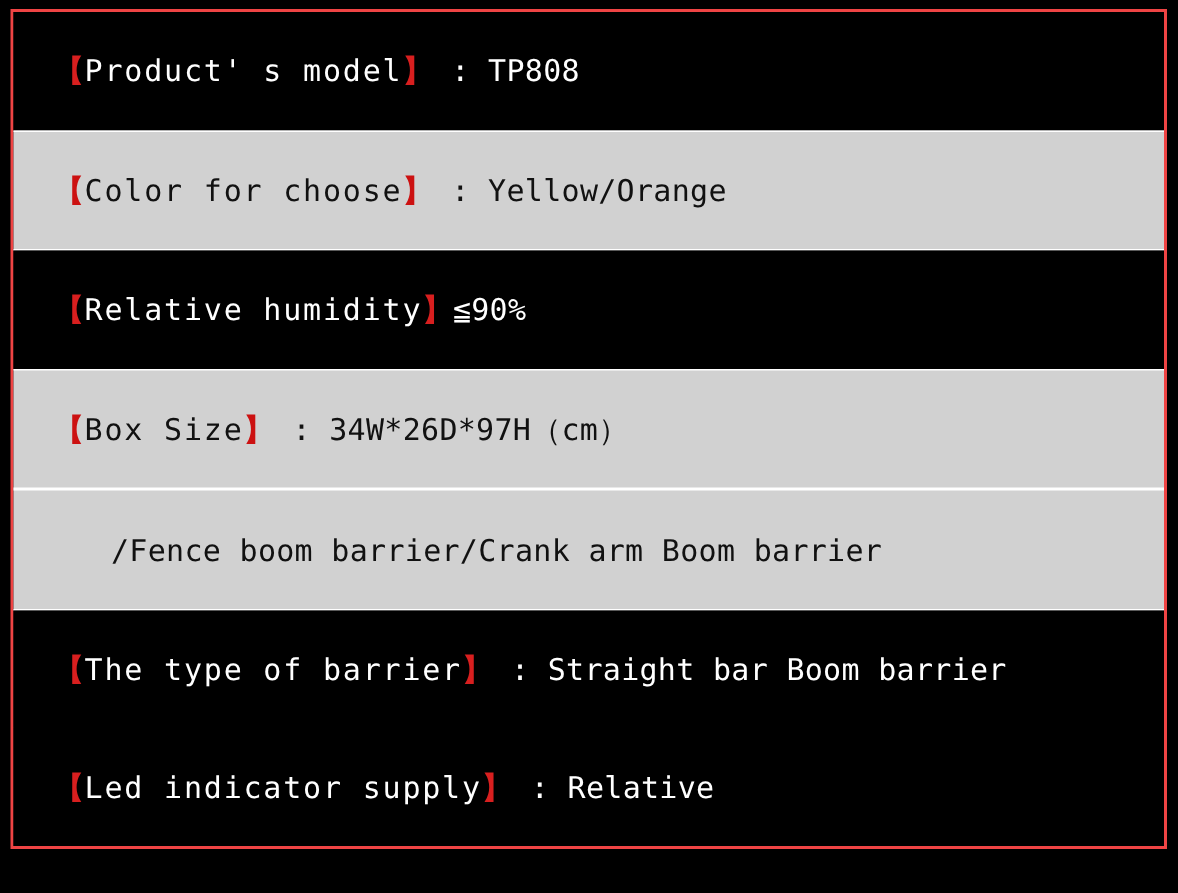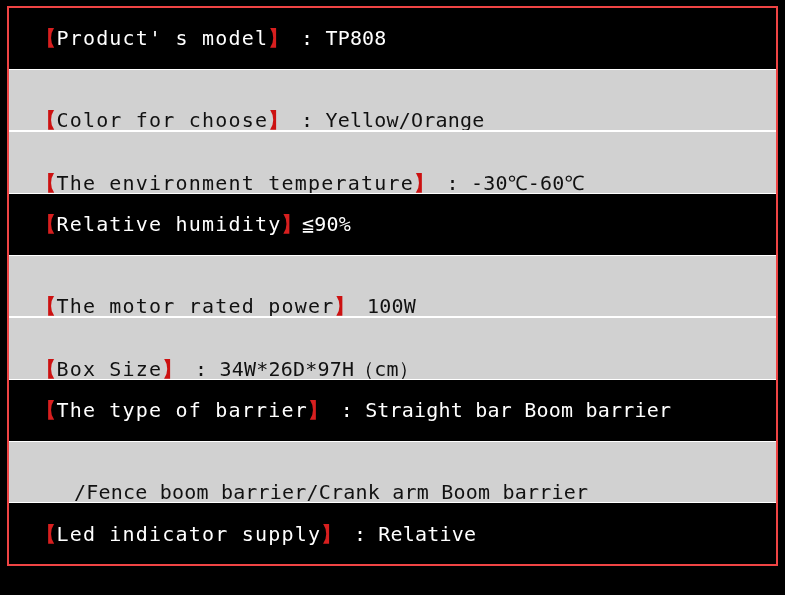--- a/index.html
+++ b/index.html
@@ -49,21 +49,20 @@
 
   .spec-row.dark {
     background: #000000;
     color: #ffffff;
   }
   .spec-row.light {
     background: #d1d1d1;
     color: #111111;
     border-top: 1px solid #ffffff;
     border-bottom: 1px solid #ffffff;
-    align-items: flex-end;
   }
 
   .row-text {
     font-size: 20px;
     line-height: 1;
     letter-spacing: 0.4px;
     display: inline-block;
   }
 
   
@@ -91,35 +90,29 @@
 <body>
 
 <div id="spec-page">
   <div id="spec-table">
       <div class="spec-row dark">
         <span class="row-text"><span class="bracket">【</span><span class="label-text">Product' s model</span><span class="bracket">】</span><span class="value-text"> : TP808</span></span>
       </div>
       <div class="spec-row light">
         <span class="row-text"><span class="bracket">【</span><span class="label-text">Color for choose</span><span class="bracket">】</span><span class="value-text"> : Yellow/Orange</span></span>
       </div>
-      <div class="spec-row light">
-        <span class="row-text"><span class="bracket">【</span><span class="label-text">The environment temperature</span><span class="bracket">】</span><span class="value-text"> : -30℃-60℃</span></span>
-      </div>
       <div class="spec-row dark">
         <span class="row-text"><span class="bracket">【</span><span class="label-text">Relative humidity</span><span class="bracket">】</span><span class="value-text">≦90%</span></span>
       </div>
       <div class="spec-row light">
-        <span class="row-text"><span class="bracket">【</span><span class="label-text">The motor rated power</span><span class="bracket">】</span><span class="value-text"> 100W</span></span>
+        <span class="row-text"><span class="bracket">【</span><span class="label-text">Box Size</span><span class="bracket">】</span><span class="value-text"> : 34W*26D*97H（cm）</span></span>
       </div>
-      <div class="spec-row light">
-        <span class="row-text"><span class="bracket">【</span><span class="label-text">Box Size</span><span class="bracket">】</span><span class="value-text"> : 34W*26D*97H（cm）</span></span>
+      <div class="spec-row light indented">
+        <span class="row-text"><span class="value-text">/Fence boom barrier/Crank arm Boom barrier</span></span>
       </div>
       <div class="spec-row dark">
         <span class="row-text"><span class="bracket">【</span><span class="label-text">The type of barrier</span><span class="bracket">】</span><span class="value-text"> : Straight bar Boom barrier</span></span>
-      </div>
-      <div class="spec-row light indented">
-        <span class="row-text"><span class="value-text">/Fence boom barrier/Crank arm Boom barrier</span></span>
       </div>
       <div class="spec-row dark">
         <span class="row-text"><span class="bracket">【</span><span class="label-text">Led indicator supply</span><span class="bracket">】</span><span class="value-text"> : Relative</span></span>
       </div>
     </div>
 </div>
 
 </body></html>

